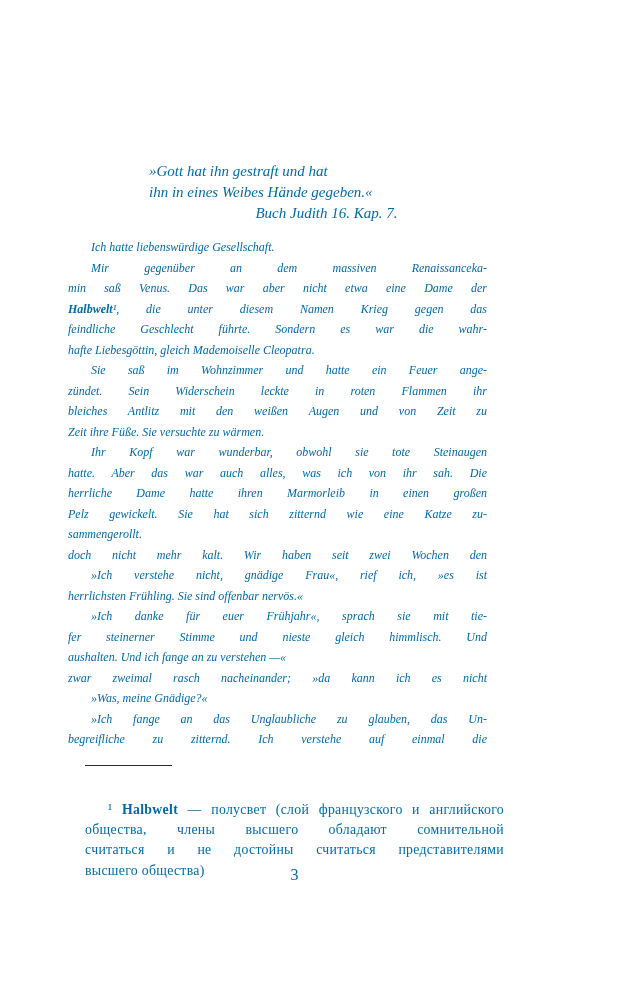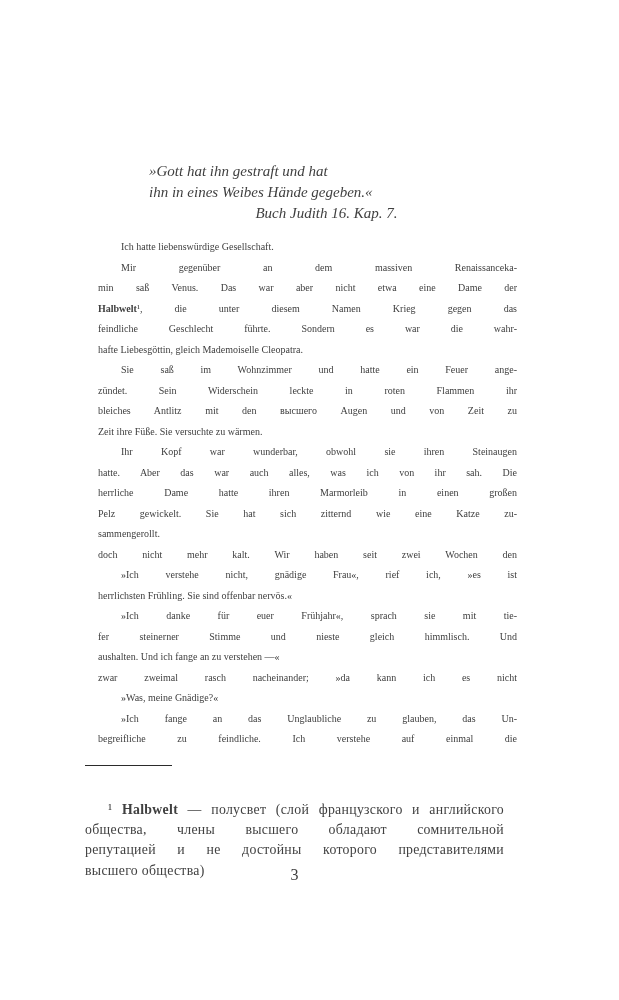--- a/index.html
+++ b/index.html
@@ -2,43 +2,44 @@
 <html><head>
 <meta charset="utf-8">
 <style>
   html, body { margin: 0; padding: 0; }
   .page {
     position: relative;
     width: 619px;
     height: 1000px;
     background: #ffffff;
     font-family: "Liberation Serif", "DejaVu Serif", serif;
-    color: #404040;
+    color: #0369a1;
     overflow: hidden;
   }
   .epigraph {
     position: absolute;
     left: 149px;
     top: 161px;
     width: 355px;
     font-style: italic;
     font-size: 15px;
     line-height: 21px;
     text-align: left;
   }
   .epigraph .ep-attr {
     text-align: center;
   }
   .body-text {
     position: absolute;
-    left: 98px;
+    left: 68px;
     top: 237px;
     width: 419px;
-    font-size: 10px;
+    font-size: 12px;
     line-height: 20.5px;
+    font-style: italic;
   }
   .footnote-sep {
     position: absolute;
     left: 85px;
     top: 765px;
     width: 87px;
     border-top: 1.4px solid #2b2b2b;
     height: 0;
   }
   .footnote {
@@ -89,25 +90,25 @@
       <div class="paragraph">
         <div class="line j ind"><span>Mir gegenüber an dem massiven Renaissanceka-</span></div>
         <div class="line j"><span>min saß Venus. Das war aber nicht etwa eine Dame der</span></div>
         <div class="line j"><span class="bold">Halbwelt</span><span>¹, die unter diesem Namen Krieg gegen das</span></div>
         <div class="line j"><span>feindliche Geschlecht führte. Sondern es war die wahr-</span></div>
         <div class="line"><span>hafte Liebesgöttin, gleich Mademoiselle Cleopatra.</span></div>
       </div>
       <div class="paragraph">
         <div class="line j ind"><span>Sie saß im Wohnzimmer und hatte ein Feuer ange-</span></div>
         <div class="line j"><span>zündet. Sein Widerschein leckte in roten Flammen ihr</span></div>
-        <div class="line j"><span>bleiches Antlitz mit den высшего Augen und von Zeit zu</span></div>
+        <div class="line j"><span>bleiches Antlitz mit den weißen Augen und von Zeit zu</span></div>
         <div class="line"><span>Zeit ihre Füße. Sie versuchte zu wärmen.</span></div>
       </div>
       <div class="paragraph">
-        <div class="line j ind"><span>Ihr Kopf war wunderbar, obwohl sie ihren Steinaugen</span></div>
+        <div class="line j ind"><span>Ihr Kopf war wunderbar, obwohl sie tote Steinaugen</span></div>
         <div class="line j"><span>hatte. Aber das war auch alles, was ich von ihr sah. Die</span></div>
         <div class="line j"><span>herrliche Dame hatte ihren Marmorleib in einen großen</span></div>
         <div class="line j"><span>Pelz gewickelt. Sie hat sich zitternd wie eine Katze zu-</span></div>
         <div class="line"><span>sammengerollt.</span></div>
       </div>
       <div class="paragraph">
         <div class="line j"><span>doch nicht mehr kalt. Wir haben seit zwei Wochen den</span></div>
         <div class="line j ind"><span>»Ich verstehe nicht, gnädige Frau«, rief ich, »es ist</span></div>
         <div class="line"><span>herrlichsten Frühling. Sie sind offenbar nervös.«</span></div>
       </div>
@@ -115,30 +116,30 @@
         <div class="line j ind"><span>»Ich danke für euer Frühjahr«, sprach sie mit tie-</span></div>
         <div class="line j"><span>fer steinerner Stimme und nieste gleich himmlisch. Und</span></div>
         <div class="line"><span>aushalten. Und ich fange an zu verstehen —«</span></div>
         <div class="line j"><span>zwar zweimal rasch nacheinander; »da kann ich es nicht</span></div>
       </div>
       <div class="paragraph">
         <div class="line ind"><span>»Was, meine Gnädige?«</span></div>
       </div>
       <div class="paragraph">
         <div class="line j ind"><span>»Ich fange an das Unglaubliche zu glauben, das Un-</span></div>
-        <div class="line j"><span>begreifliche zu feindliche. Ich verstehe auf einmal die</span></div>
+        <div class="line j"><span>begreifliche zu zitternd. Ich verstehe auf einmal die</span></div>
       </div>
     </div>
 
   <div class="footnote-sep"></div>
 
   <div class="footnote">
       <div class="paragraph">
         <div class="line j ind"><span>¹ </span><span class="bold">Halbwelt</span><span> — полусвет (слой французского и английского</span></div>
         <div class="line j"><span>общества, члены высшего обладают сомнительной</span></div>
-        <div class="line j"><span>репутацией и не достойны которого представителями</span></div>
+        <div class="line j"><span>считаться и не достойны считаться представителями</span></div>
         <div class="line"><span>высшего общества)</span></div>
       </div>
     </div>
 
   <div class="page-number">3</div>
 
 </div>
 
 </body></html>

